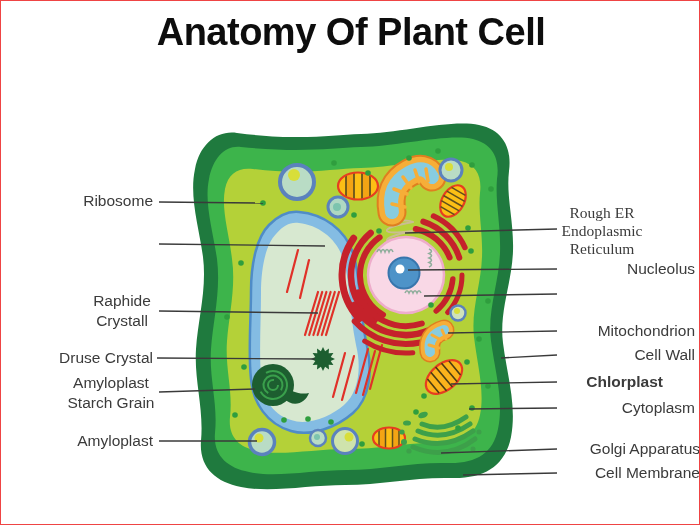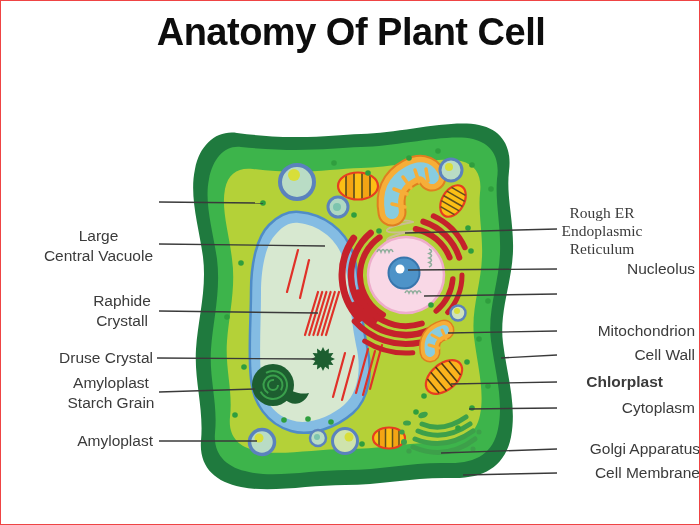--- a/index.html
+++ b/index.html
@@ -288,22 +288,21 @@
       <line x1="423" y1="295" x2="556" y2="293"></line>
       <line x1="447" y1="332" x2="556" y2="330"></line>
       <line x1="500" y1="357" x2="556" y2="354"></line>
       <line x1="450" y1="383" x2="556" y2="381"></line>
       <line x1="468" y1="408" x2="556" y2="407"></line>
       <line x1="440" y1="452" x2="556" y2="448"></line>
       <line x1="462" y1="474" x2="556" y2="472"></line>
     </g>
   </svg>
 
-  <div class="lbl c" style="left:35px;top:225px;width:125px;">Large
-Central Vacuole</div>
+  <div class="lbl r" style="left:32px;top:190px;width:120px;">Ribosome</div>
   <div class="lbl c" style="left:60px;top:290px;width:122px;">Raphide
 Crystall</div>
   <div class="lbl r" style="left:32px;top:347px;width:120px;">Druse Crystal</div>
   <div class="lbl c" style="left:48px;top:372px;width:124px;">Amyloplast
 Starch Grain</div>
   <div class="lbl r" style="left:32px;top:430px;width:120px;">Amyloplast</div>
 
   <div class="lbl c" style="left:545px;top:203px;width:112px;line-height:18px;font-family:Liberation Serif, serif;">Rough ER
 Endoplasmic
 Reticulum</div>

